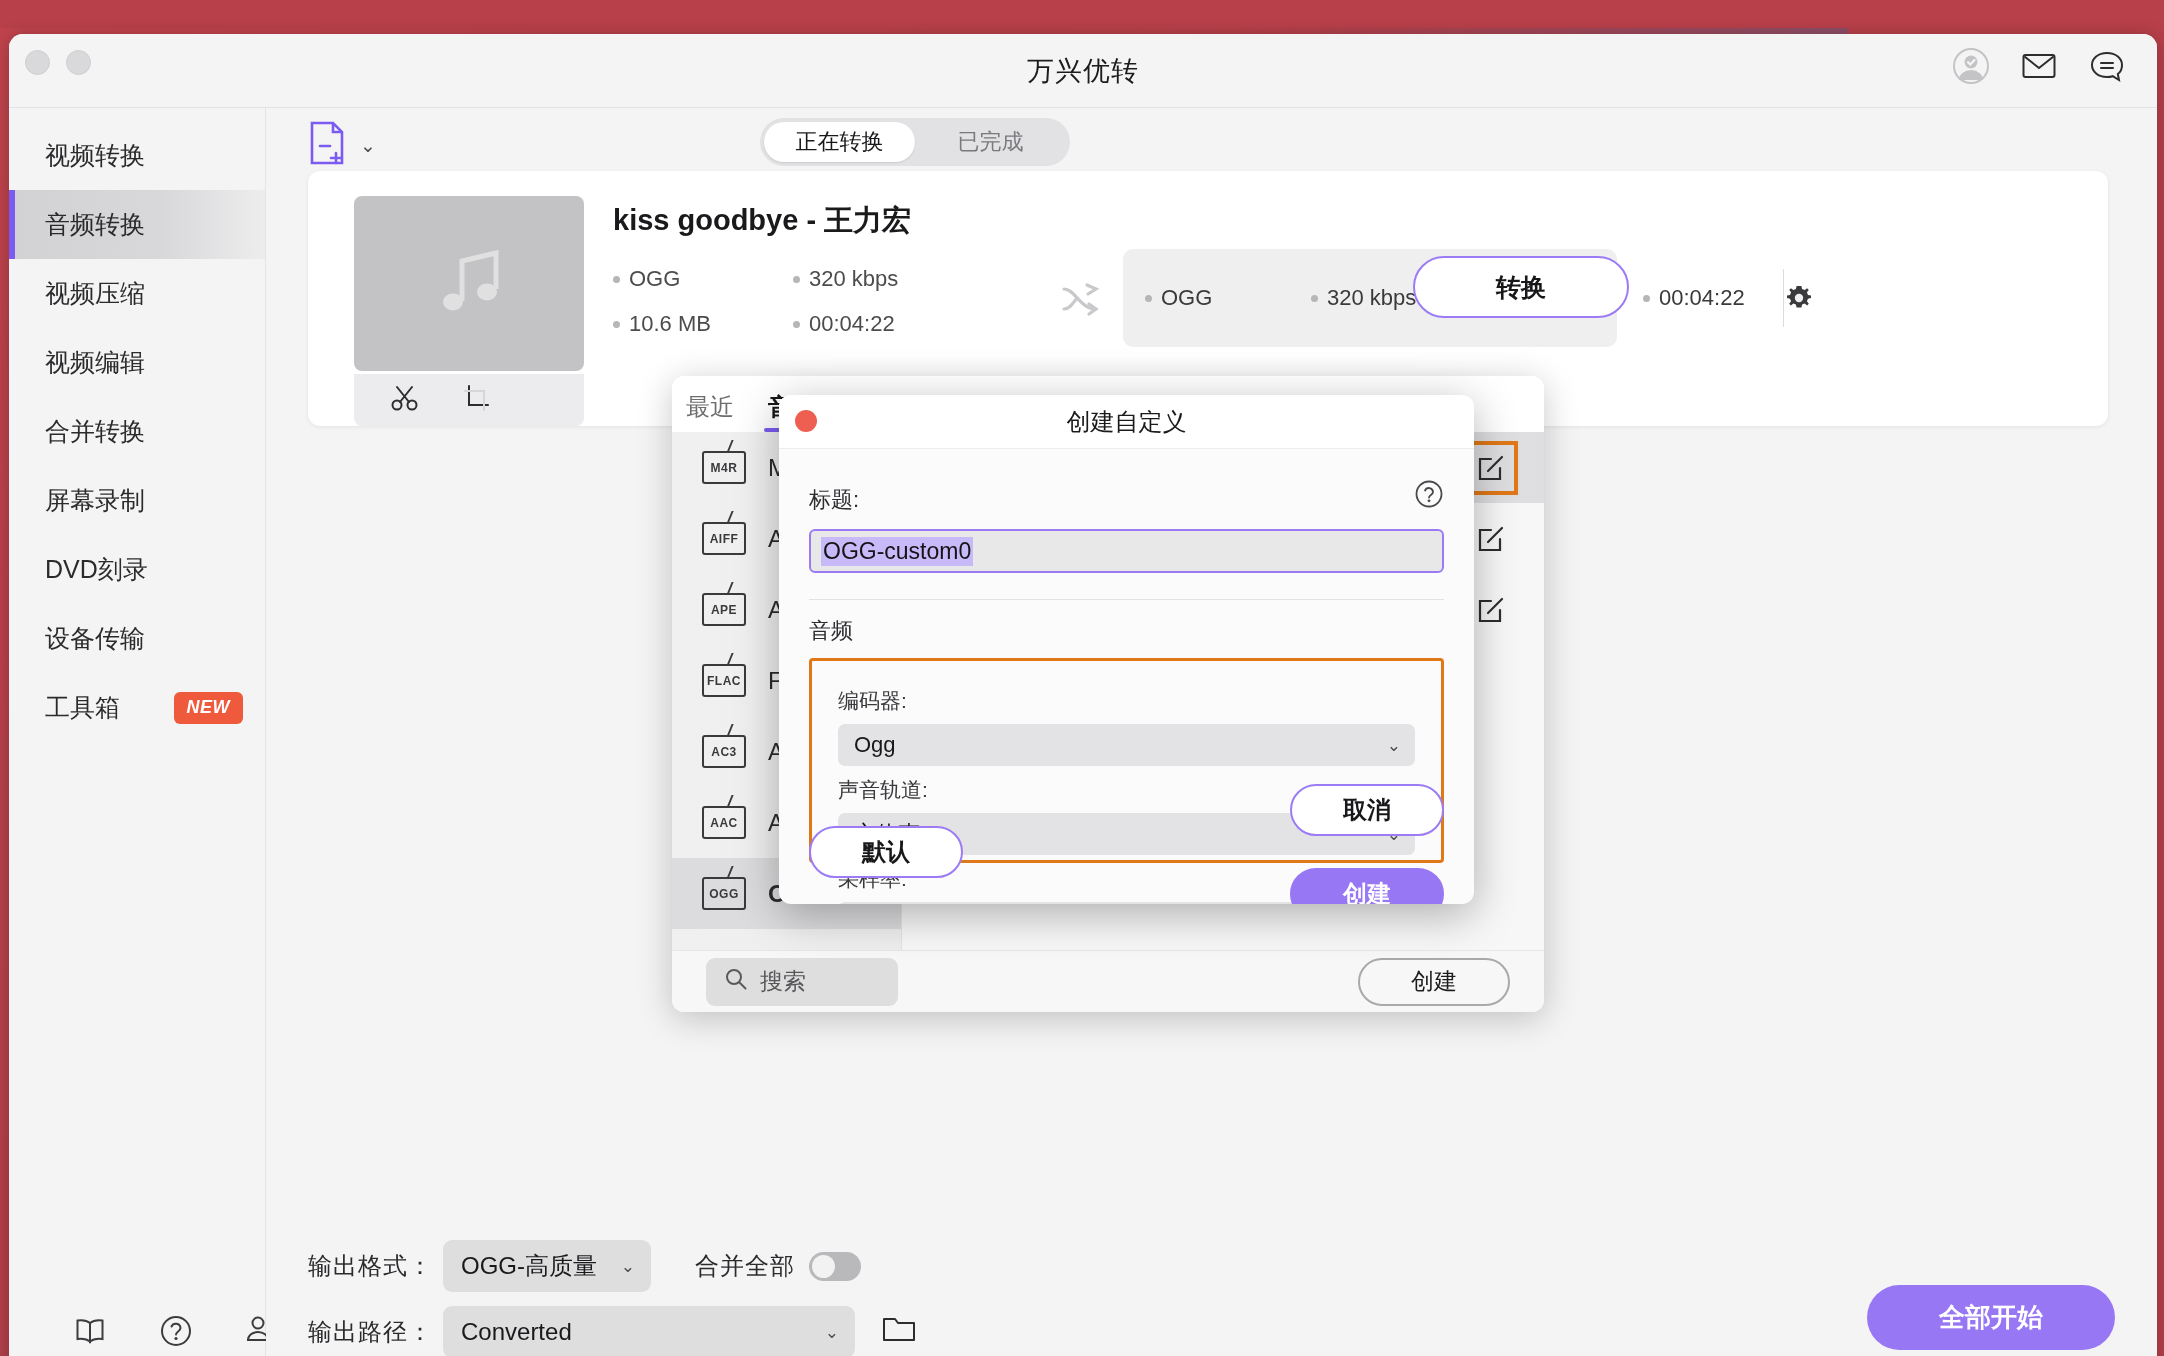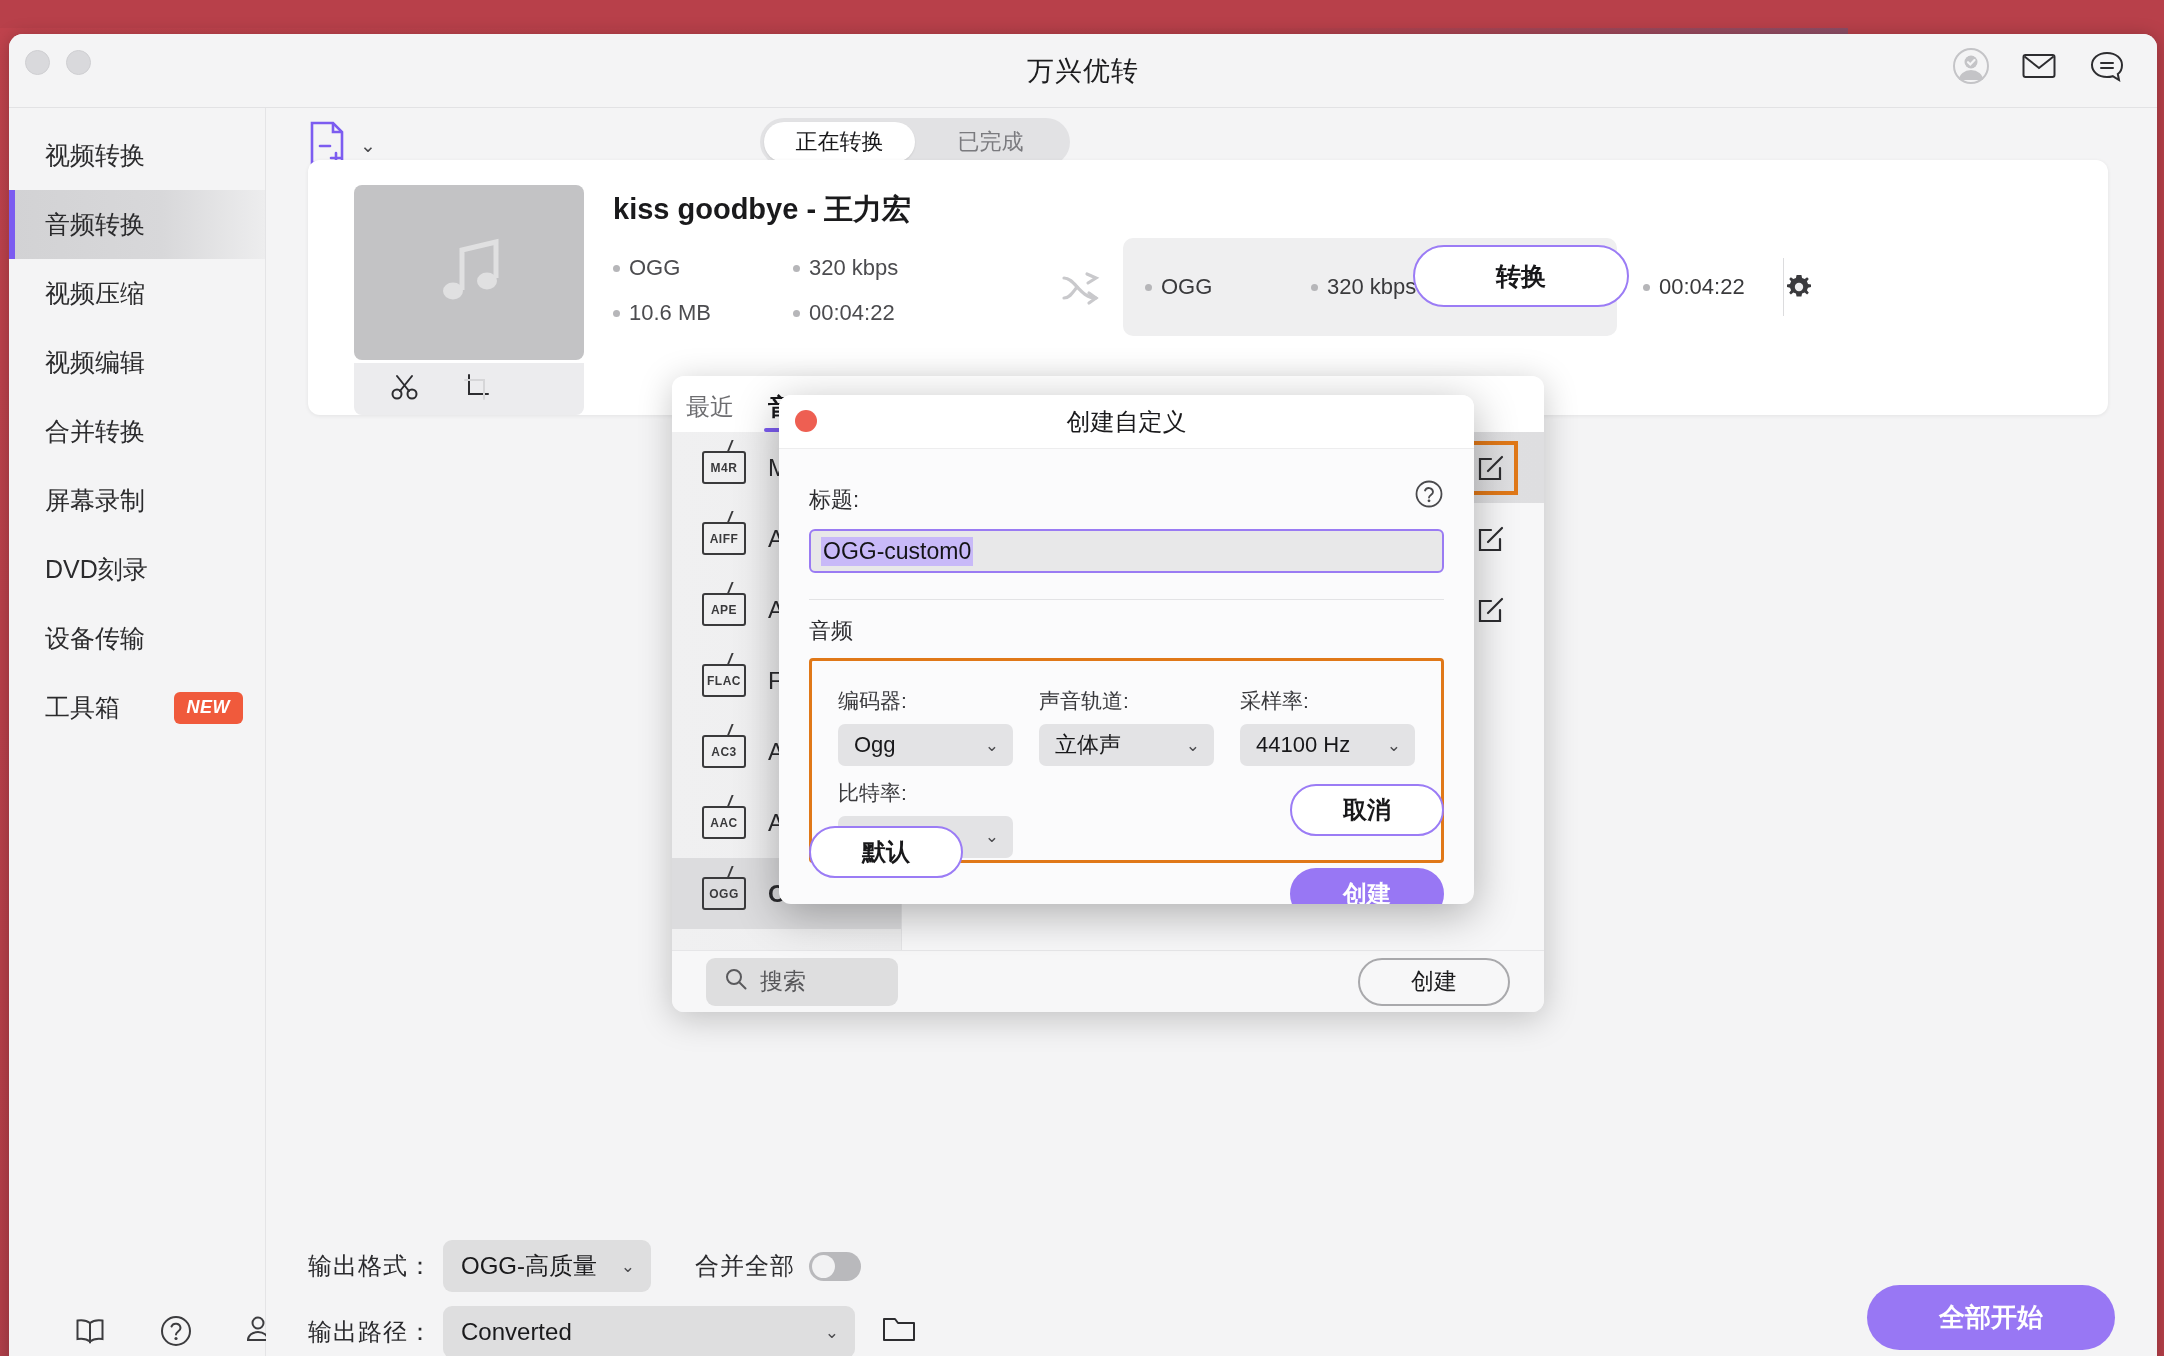--- a/index.html
+++ b/index.html
@@ -87,21 +87,21 @@
   }
   .tabpill {
     flex: 1; height: 40px; border-radius: 20px;
     display: flex; align-items: center; justify-content: center;
     font-size: 22px; color: #7a7a7e;
   }
   .tabpill.on { background: #fff; color: #18181a; box-shadow: 0 1px 2px rgba(0,0,0,.10); }
 
   
   .filecard {
-    position: absolute; left: 42px; top: 52px;
+    position: absolute; left: 42px; top: 63px;
     width: 1800px; height: 255px;
     background: #fff; border-radius: 12px;
     box-shadow: 0 1px 4px rgba(0,0,0,.07);
     text-align: right;
   }
   .thumb {
     position: absolute; left: 46px; top: 25px; width: 230px; height: 175px;
     background: #c3c3c5; border-radius: 8px;
     display: flex; align-items: center; justify-content: center;
   }
@@ -261,21 +261,21 @@
   .selected-text {
     font-size: 23px; color: #141416;
     background: #c8b9f8; padding: 1px 2px;
   }
   .divider { margin: 26px 0 0; height: 1px; background: #e3e3e5; }
   .audiolabel { margin-top: 16px; font-size: 22px; color: #2e2e31; }
   .audiobox {
     margin-top: 12px; height: 205px;
     border: 3px solid #e07818; border-radius: 4px;
     padding: 26px 26px 0;
-    display: grid; grid-template-columns: 1fr 1fr 1fr; gap: 10px 26px;
+    display: grid; grid-template-columns: 1fr; gap: 10px 26px;
   }
   .fieldgrp { display: flex; flex-direction: column; gap: 9px; }
   .fieldlbl { font-size: 21px; color: #3a3a3d; }
   .dropdown {
     height: 42px; background: #e3e3e5; border-radius: 7px;
     display: flex; align-items: center; justify-content: space-between;
     padding: 0 14px 0 16px; font-size: 22px; color: #18181a;
   }
   .dchev { font-size: 17px; color: #4d4d50; }
   .modalfoot {

